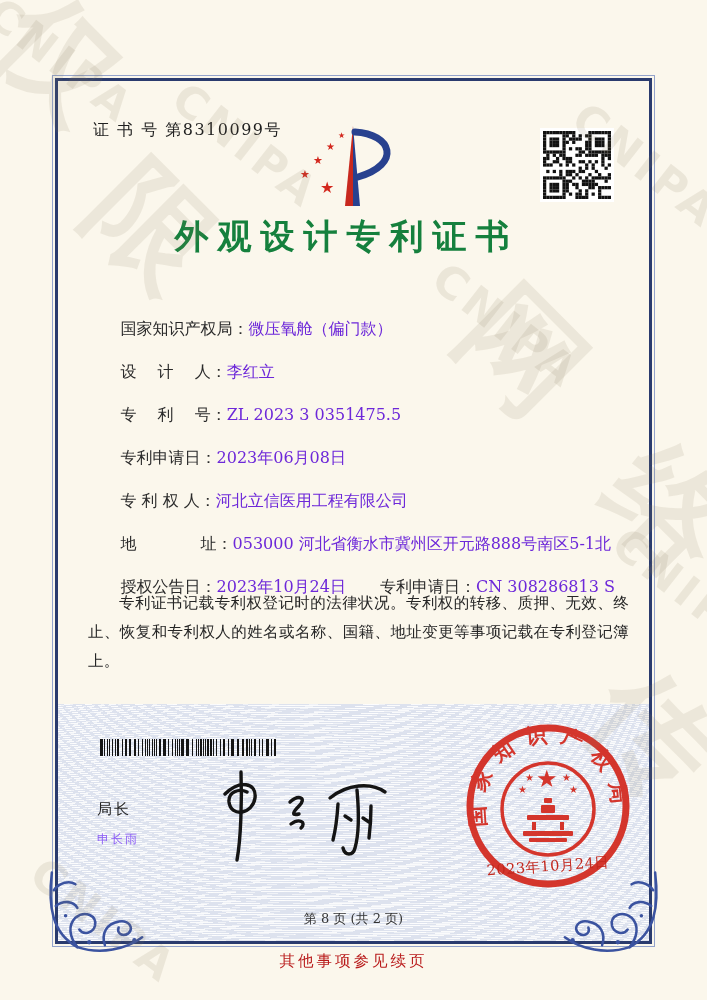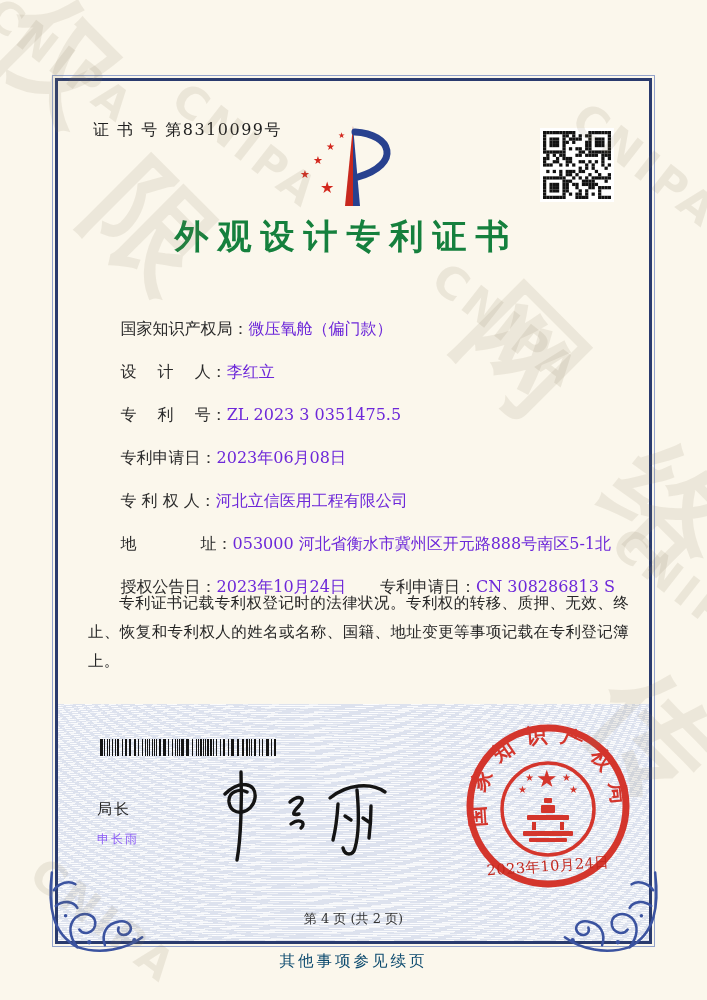--- a/index.html
+++ b/index.html
@@ -49,21 +49,21 @@
   .sig-title{left:97px; top:800px; font-size:15px; font-family:Liberation Mono, monospace; color:#222; letter-spacing:2px;}
   .sig-name{left:97px; top:831px; font-size:12px; font-family:Liberation Mono, monospace; color:#8b5cf6; letter-spacing:2px;}
   .sig-script{left:195px; top:760px; width:195px; height:110px;}
   .sig-script path{stroke:#141414; stroke-width:3.4; fill:none; stroke-linecap:round; stroke-linejoin:round;}
   .seal{left:463px; top:721px; width:170px; height:170px; opacity:.93; z-index:4;}
   .seal .ring{fill:none; stroke:#d3281e; stroke-width:7;}
   .seal .emb{fill:none; stroke:#d3281e; stroke-width:3.5;}
   .seal text{font-family:"DejaVu Sans", sans-serif;}
   .seal-date{left:468px; top:857px; width:160px; text-align:center; color:#c3281e; font-size:14.5px; transform:rotate(-4deg); z-index:5; letter-spacing:.5px;}
   .page-info{left:55px; width:597px; top:910px; text-align:center; font-size:13px; color:#333; z-index:4;}
-  .continuation{left:0; width:707px; top:951px; text-align:center; font-size:15.5px; letter-spacing:3px; color:#0c4a6e; z-index:3;}
+  .continuation{left:0; width:707px; top:951px; text-align:center; font-size:15.5px; letter-spacing:3px; color:#b91c1c; z-index:3;}
 </style>
 </head>
 <body>
 
 <div class="page">
 
   <div class="wm">
     <span class="wm-char" style="left:0px;   top:-20px;">仅</span>
     <span class="wm-char" style="left:92px;  top:148px;">限</span>
     <span class="wm-char" style="left:462px; top:272px;">网</span>
@@ -467,16 +467,16 @@
         <rect x="64" y="94" width="42" height="5" rx="1"></rect>
         <rect x="69" y="101" width="4" height="8"></rect>
         <rect x="97" y="101" width="4" height="8"></rect>
         <rect x="60" y="110" width="50" height="5" rx="1"></rect>
         <rect x="66" y="117" width="38" height="4" rx="1"></rect>
       </g>
     </g>
   </svg>
   <div class="abs seal-date">2023年10月24日</div>
 
-  <div class="abs page-info">第 4 页 (共 2 页)</div>
+  <div class="abs page-info">第 8 页 (共 2 页)</div>
   <div class="abs continuation">其他事项参见续页</div>
 
 </div>
 
 </body></html>

